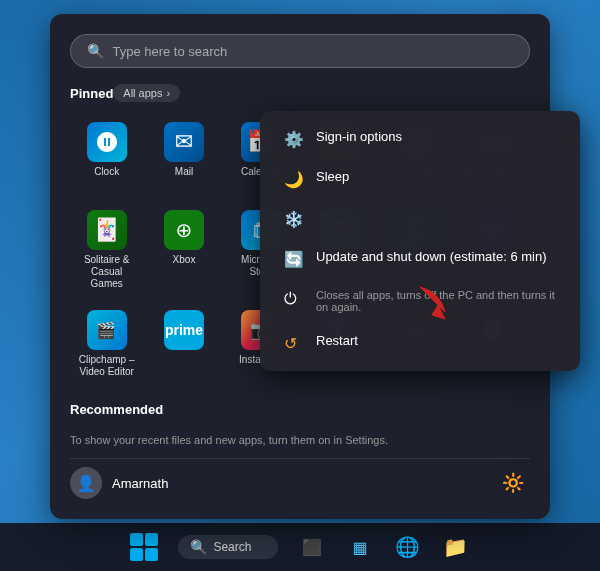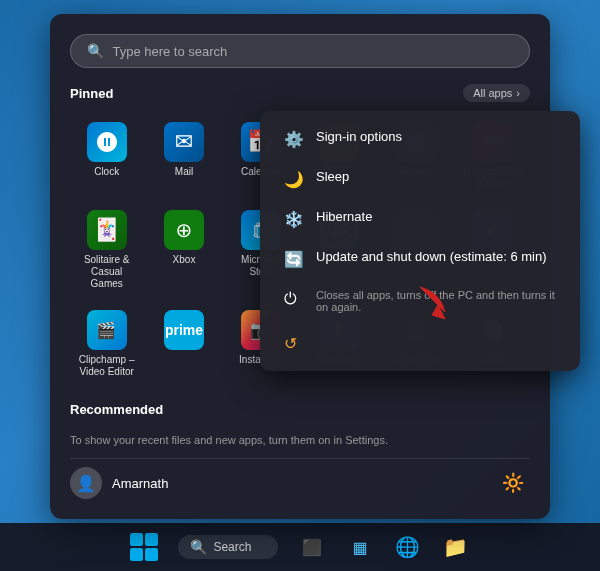--- a/index.html
+++ b/index.html
@@ -111,21 +111,21 @@
     }
 
     .start-search-text {
       color: #aaa;
       font-size: 13px;
     }
 
     
     .section-header {
       display: flex;
-      justify-content: space-between;
+      justify-content: flex-start;
       align-items: center;
       margin-bottom: 12px;
     }
 
     .section-title {
       font-size: 13px;
       font-weight: 600;
       color: #fff;
     }
 
@@ -459,38 +459,38 @@
       </div>
     </div>
     <div class="power-menu-item">
       <span class="power-menu-icon">🌙</span>
       <div class="power-menu-content">
         <div class="power-menu-title">Sleep</div>
       </div>
     </div>
     <div class="power-menu-item">
       <span class="power-menu-icon">❄️</span>
-      <div class="power-menu-content">
-        <div class="power-menu-title">Hibernate</div>
-      </div>
     </div>
     <div class="power-menu-item">
       <span class="power-menu-icon" style="color:#f4a233;">🔄</span>
       <div class="power-menu-content">
         <div class="power-menu-title">Update and shut down (estimate: 6 min)</div>
       </div>
     </div>
     <div class="power-menu-item">
       <span class="power-menu-icon">⏻</span>
       <div class="power-menu-content">
         <div class="power-menu-title" style="color:#999;font-size:11px;">Closes all apps, turns off the PC and then turns it on again.</div>
       </div>
     </div>
     <div class="power-menu-item">
       <span class="power-menu-icon" style="color:#f4a233;">↺</span>
+      <div class="power-menu-content">
+        <div class="power-menu-title">Restart</div>
+      </div>
     </div>
   </div>
 
   <div class="arrow-indicator">
     <svg viewBox="0 0 50 50" width="50" height="50">
       <path d="M10 10 Q30 15 35 35 L28 28 L35 42 L22 38 L28 28 Z" fill="#cc2222" stroke="#cc2222" stroke-width="1"></path>
     </svg>
   </div>
 
   <div class="taskbar">

